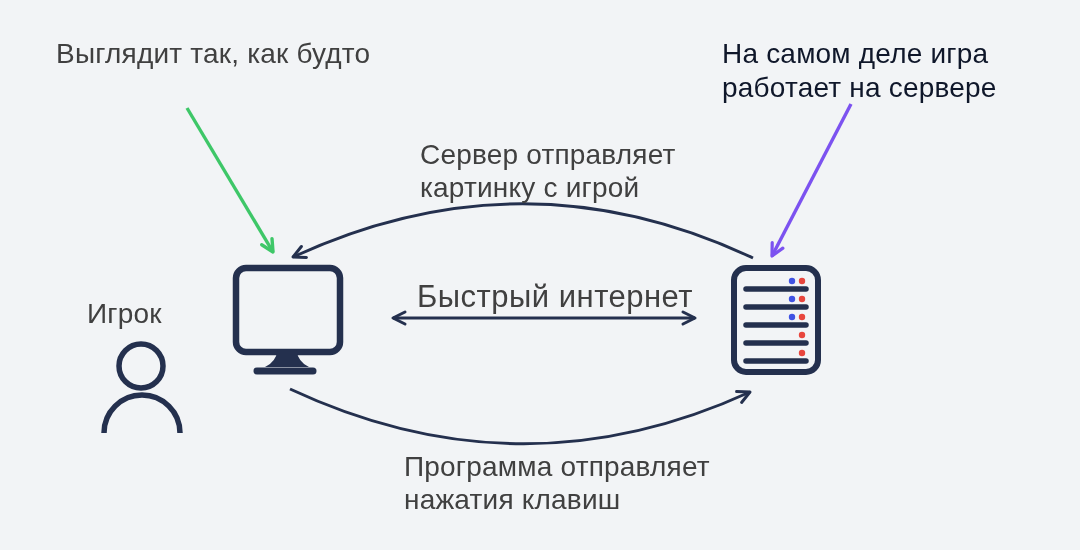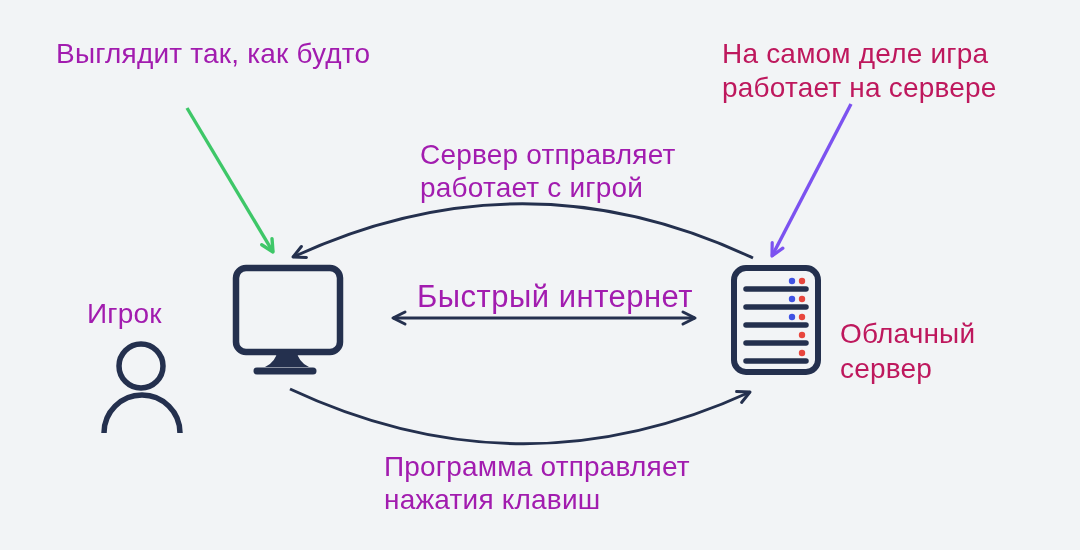--- a/index.html
+++ b/index.html
@@ -2,27 +2,27 @@
 <html><head>
 <meta charset="utf-8">
 <style>
   html,body{margin:0;padding:0;background:#f2f4f6;}
   .canvas{
     position:relative;width:1080px;height:550px;background:#f2f4f6;
     font-family:"Liberation Sans", sans-serif;overflow:hidden;
   }
   svg.layer{position:absolute;left:0;top:0;}
   .note{position:absolute;font-size:28px;line-height:34px;letter-spacing:.2px;white-space:nowrap;}
-  .c-green{color:#a21caf;}
-  .c-blue{color:#be185d;}
-  .c-navy{color:#a21caf;}
+  .c-green{color:#404040;}
+  .c-blue{color:#0f172a;}
+  .c-navy{color:#404040;}
   .client-note{left:56px;top:37px;}
   .server-note{left:722px;top:37px;}
   .download-label{left:420px;top:138px;line-height:33px;}
-  .upload-label{left:384px;top:450px;line-height:33px;}
+  .upload-label{left:404px;top:450px;line-height:33px;}
   .internet-label{left:396px;top:280px;width:318px;text-align:center;font-size:31px;letter-spacing:.5px;}
   .player-label{left:87px;top:297px;}
   .server-label{left:840px;top:316px;line-height:35px;}
 </style>
 </head>
 <body>
 
 <div class="canvas">
 
   <svg class="layer" width="1080" height="550" viewBox="0 0 1080 550">
@@ -83,30 +83,26 @@
     <div>Выглядит так, как будто</div>
   </div>
 
   <div class="note c-blue server-note">
     <div>На самом деле игра</div>
     <div>работает на сервере</div>
   </div>
 
   <div class="note c-navy download-label">
     <div>Сервер отправляет</div>
-    <div>работает с игрой</div>
+    <div>картинку с игрой</div>
   </div>
 
   <div class="note c-navy internet-label">Быстрый интернет</div>
 
   <div class="note c-navy upload-label">
     <div>Программа отправляет</div>
     <div>нажатия клавиш</div>
   </div>
 
   <div class="note c-navy player-label">Игрок</div>
 
-  <div class="note c-blue server-label">
-    <div>Облачный</div>
-    <div>сервер</div>
-  </div>
 
 </div>
 
 </body></html>

